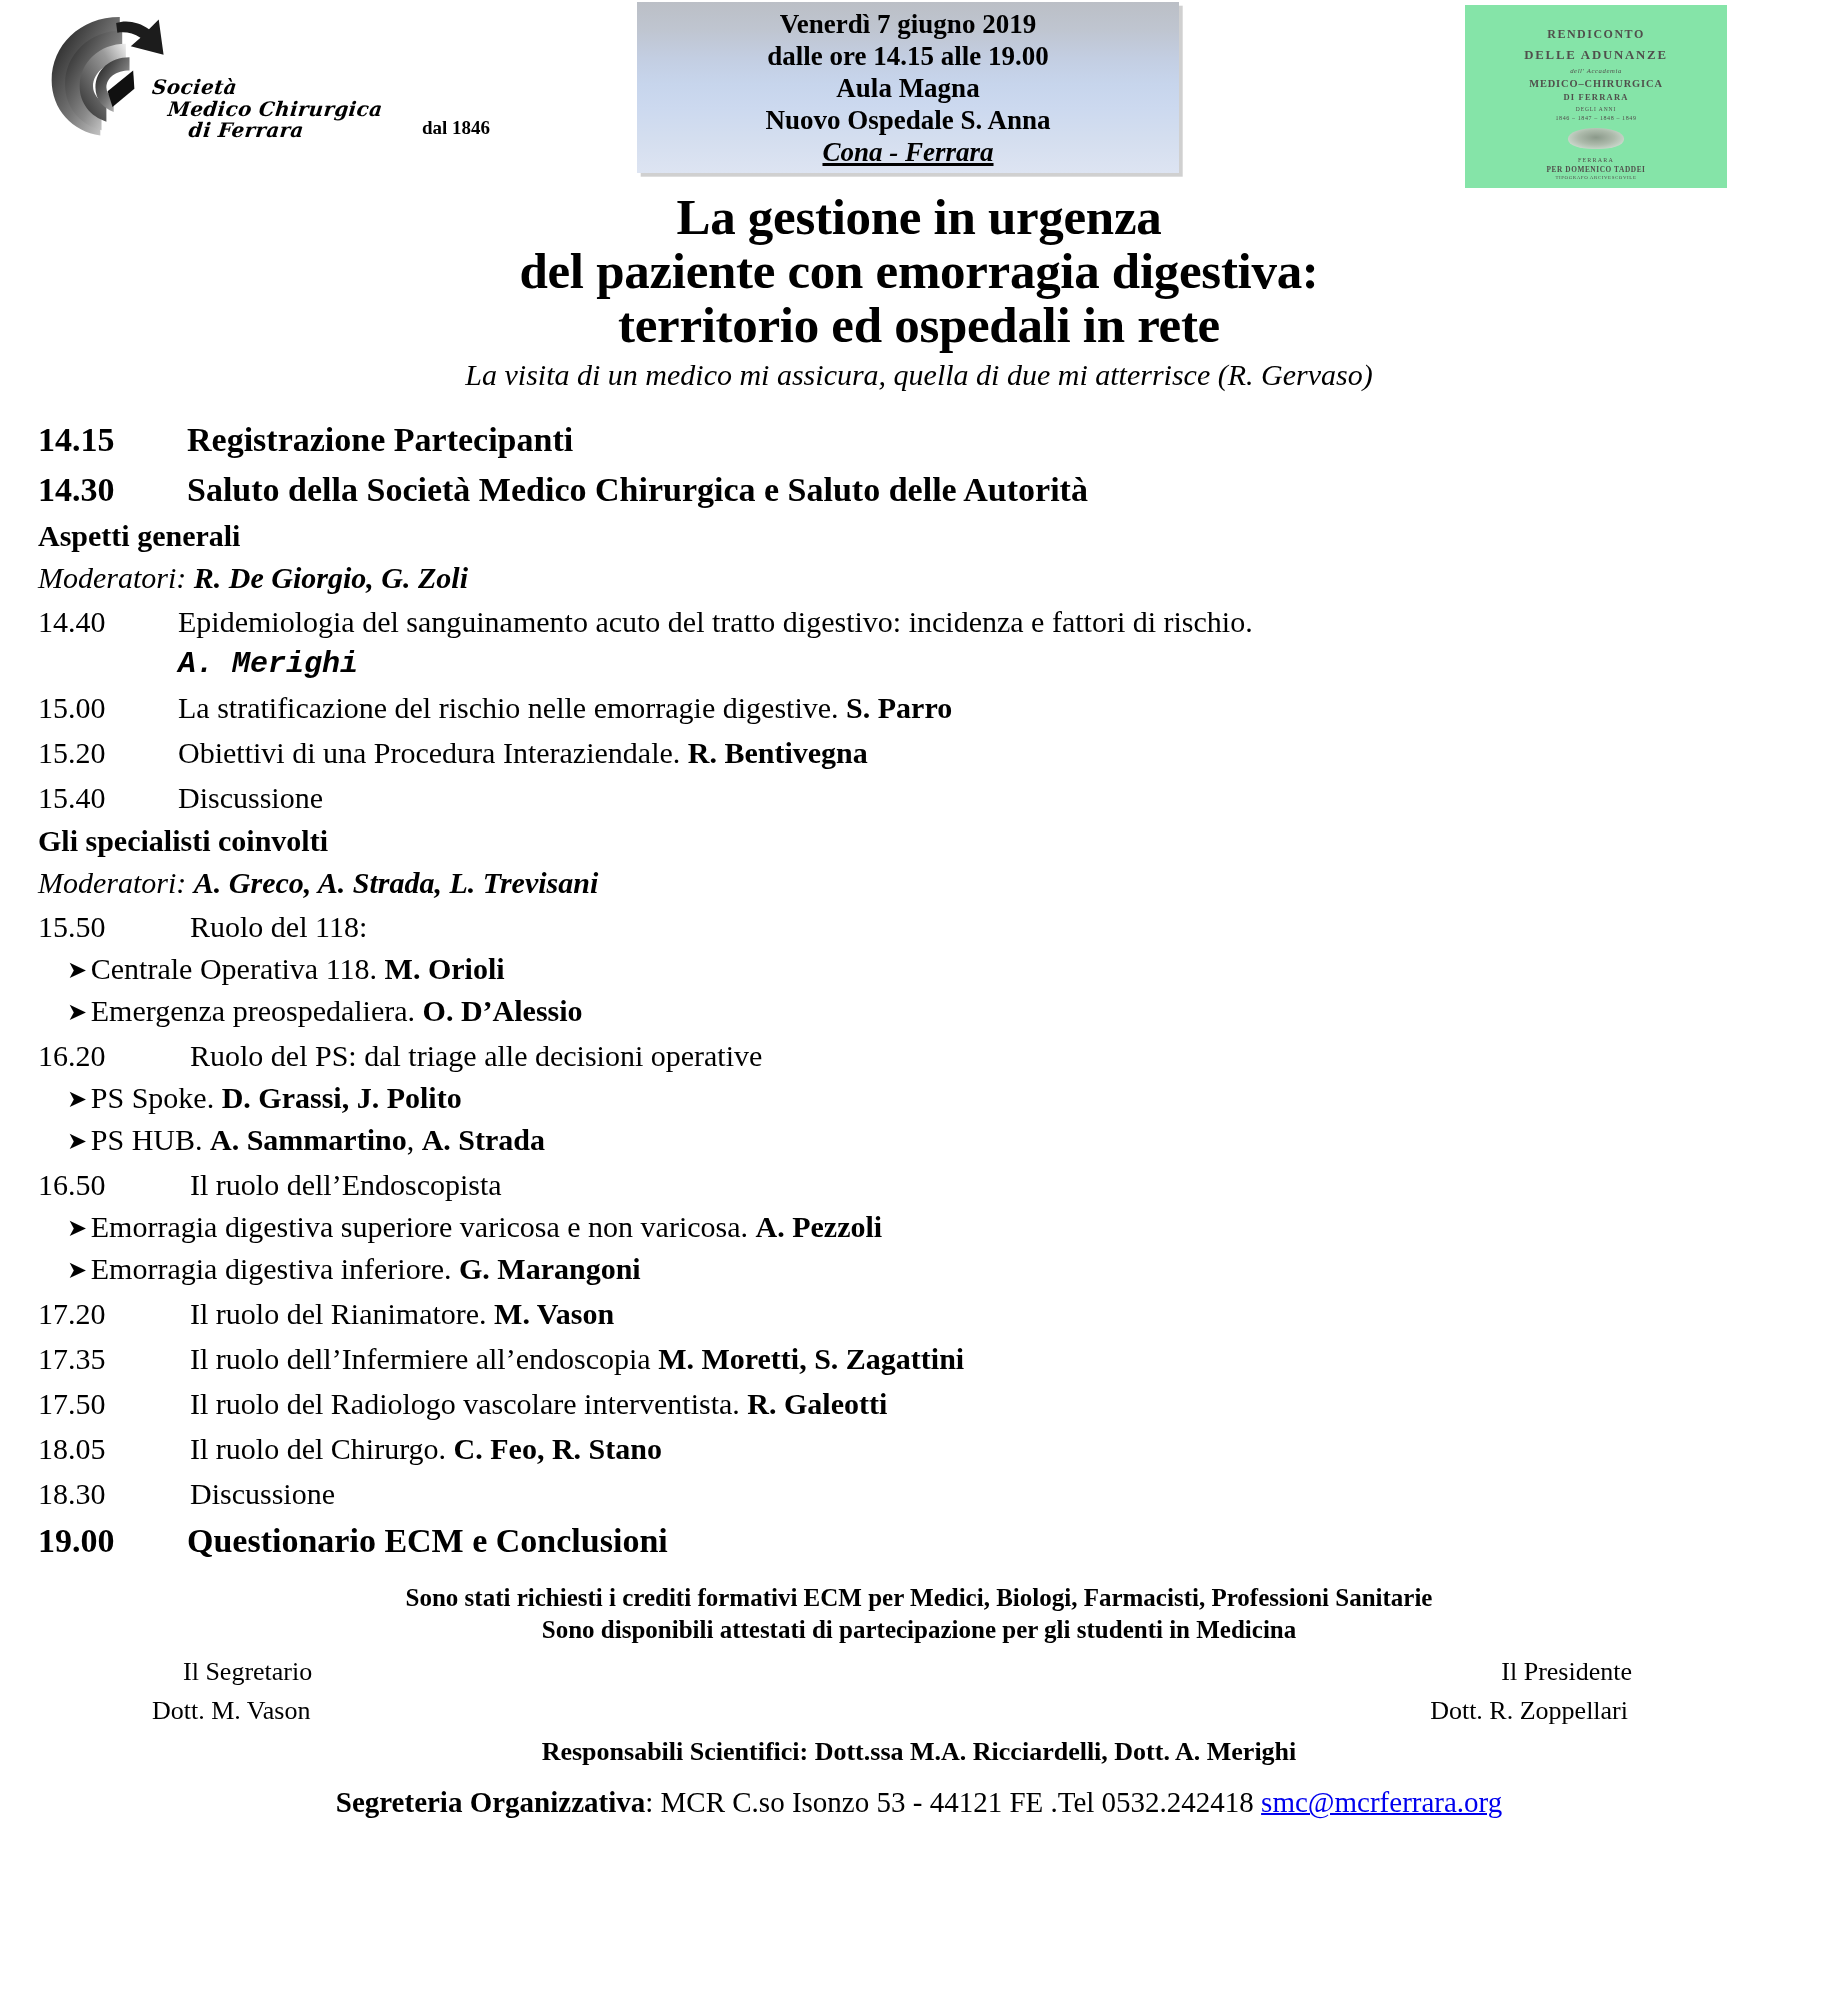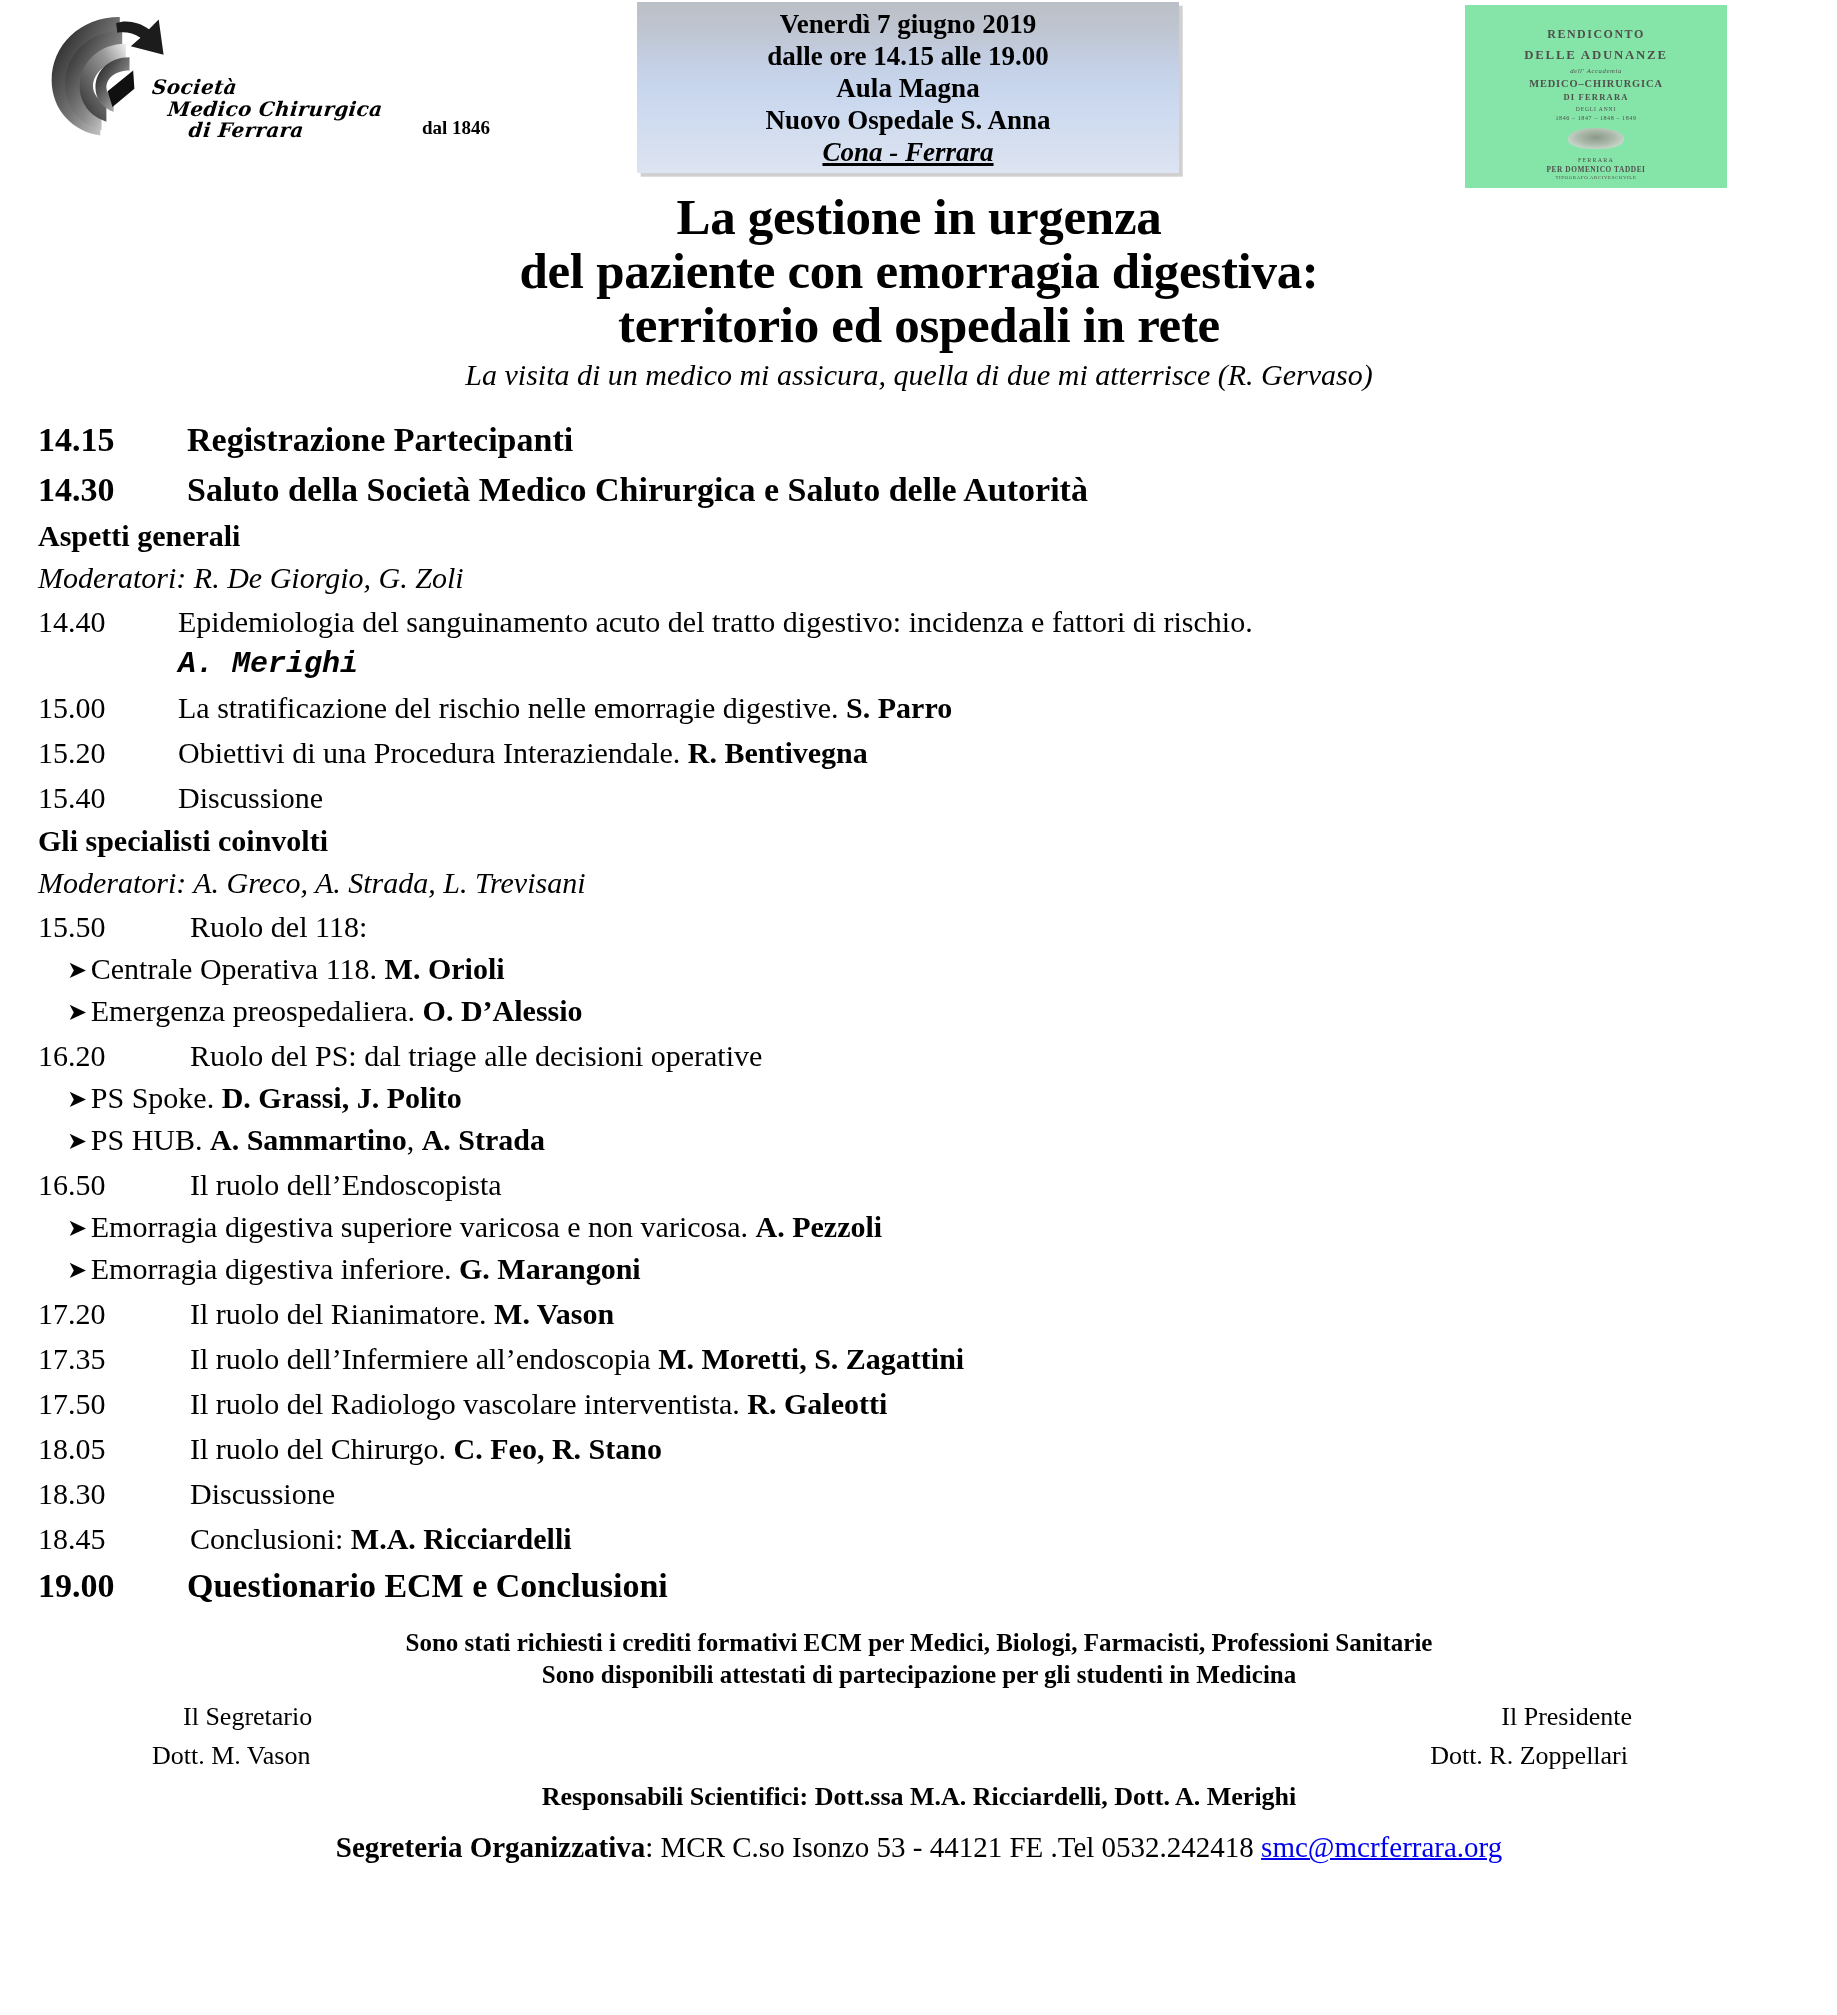--- a/index.html
+++ b/index.html
@@ -183,21 +183,21 @@
     font-weight: bold;
     font-size: 30px;
     line-height: 41px;
   }
   .mod-line {
     font-family: "Liberation Serif", "DejaVu Serif", serif;
     font-style: italic;
     font-size: 30px;
     line-height: 43px;
   }
-  .mod-line b { font-weight: normal; }
+  .mod-line b { font-weight: bold; }
 
   
   .cont {
     font-family: Liberation Mono, monospace;
     font-size: 30px;
     line-height: 41px;
     padding-left: 140px;
     font-style: italic;
     font-weight: bold;
   }
@@ -429,24 +429,20 @@
   <div class="row wide">
     <span class="time">18.05</span>
     <span class="txt"><span>Il ruolo del Chirurgo.</span> <span class="spk">C. Feo, R. Stano</span></span>
   </div>
 
   <div class="row wide">
     <span class="time">18.30</span>
     <span class="txt">Discussione</span>
   </div>
 
-  <div class="row wide">
-    <span class="time">18.45</span>
-    <span class="txt"><span>Conclusioni:</span> <span class="spk">M.A. Ricciardelli</span></span>
-  </div>
 
   <div class="row big">
     <span class="time">19.00</span>
     <span class="txt">Questionario ECM e Conclusioni</span>
   </div>
 </div>
 
 <div class="footer">
   <div class="ecm-line">Sono stati richiesti i crediti formativi ECM per Medici, Biologi, Farmacisti, Professioni Sanitarie</div>
   <div class="ecm-line">Sono disponibili attestati di partecipazione per gli studenti in Medicina</div>

